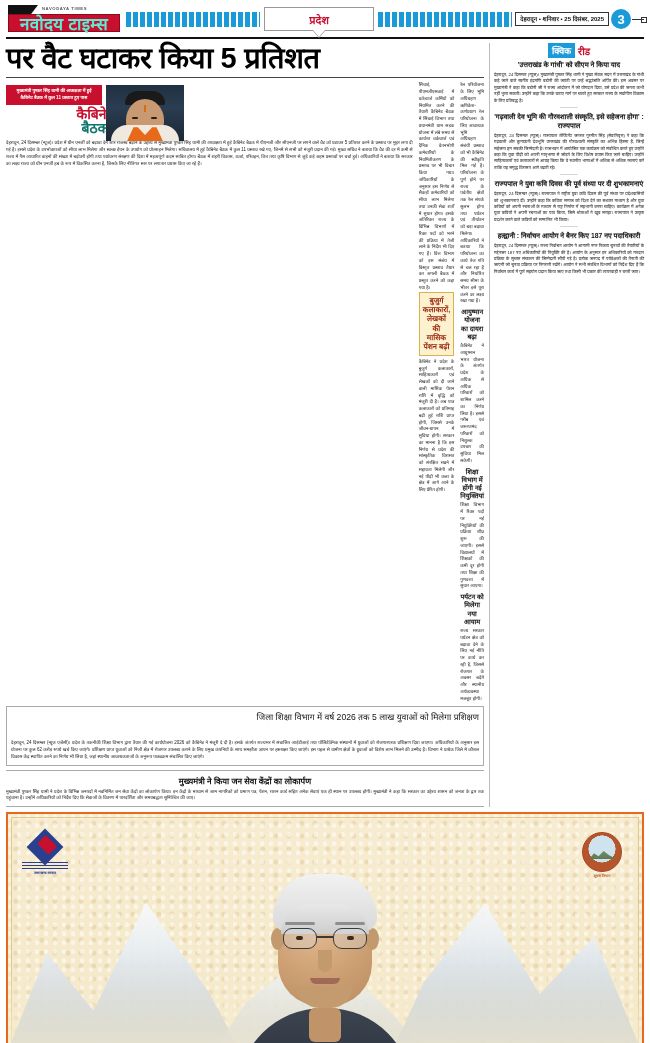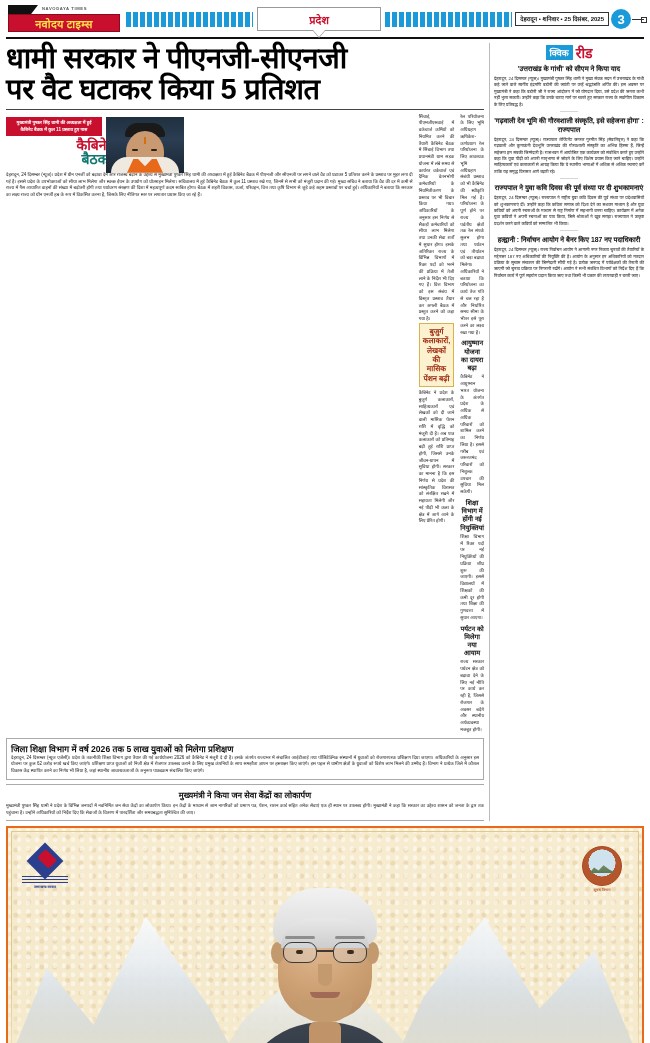--- a/index.html
+++ b/index.html
@@ -21,29 +21,29 @@
   }
   .logo-sub {
     position:absolute; left:36px; top:1px; font-size:4.2px; letter-spacing:.6px;
     color:#555; font-weight:bold;
   }
   .logo-box {
     position:absolute; left:2px; top:9px; width:112px; height:18px;
     background:#c8102e; border:1px solid #8c0a20;
     display:flex; align-items:center; justify-content:center;
   }
-  .logo-text { color:#fde047; font-size:11px; font-weight:bold; letter-spacing:.3px;font-family:Liberation Serif, serif; }
+  .logo-text { color:#5eead4; font-size:17px; font-weight:bold; letter-spacing:.3px; }
 
   .bars { flex: 1 1 auto; height: 16px; position: relative; display:flex; align-items:center; }
   .bars-left, .bars-right {
     height: 15px; flex: 1 1 auto;
     background: repeating-linear-gradient(90deg, #1a9ad9 0px, #1a9ad9 5px, #ffffff 5px, #ffffff 7px);
   }
   .section-tab {
-    flex: 0 0 auto; width: 124px; height: 24px; border:1px solid #999;
+    flex: 0 0 auto; width: 110px; height: 24px; border:1px solid #999;
     background:#fff; display:flex; align-items:center; justify-content:center;
     position:relative; margin:0 4px;
   }
   .section-tab span { font-size: 11px; font-weight: bold; color:#c8102e; }
   .section-tab:after {
     content:""; position:absolute; bottom:-7px; left:50%; margin-left:-6px;
     width:0;height:0;border-left:6px solid transparent;border-right:6px solid transparent;
     border-top:7px solid #fff; filter: drop-shadow(0 1px 0 #999);
   }
   .dateline {
@@ -120,32 +120,32 @@
   .mini-head {
     font-size:6.6px; font-weight:bold; color:#111; text-align:center;
     line-height:1.25; margin:3px 0 2px;
   }
 
   
   .wide-box {
     border:1px solid #aaa; padding:4px; margin-top:4px;
   }
   .wide-box .wh {
-    font-size:8.6px; font-weight:bold; text-align:left; color:#111; margin-bottom:0;
+    font-size:8.6px; font-weight:normal; text-align:right; color:#111; margin-bottom:17px;
   }
 
   .wide-box2 { border-top:1px solid #aaa; border-bottom:1px solid #aaa; padding:4px 0; margin-top:4px; }
   .wide-box2 .wh { font-size:8.2px; font-weight:bold; text-align:center; color:#111; margin-bottom:3px; }
 
   
   .quick-head {
     text-align:center; margin-bottom:3px; display:flex; align-items:center; justify-content:center; gap:3px;
   }
   .quick-head .q1 { background:#1a9ad9; color:#fff; font-size:9px; font-weight:bold; padding:1px 4px; }
-  .quick-head .q2 { color:#c8102e; font-size:14px; font-weight:bold; }
+  .quick-head .q2 { color:#c8102e; font-size:10px; font-weight:bold; }
   .qs-title { font-size:6.8px; font-weight:bold; text-align:center; line-height:1.3; margin:3px 0 2px; color:#111; }
   .qs-body { font-size:4.3px; line-height:1.5; text-align:justify; color:#222; }
   .qs-dash { text-align:center; color:#999; font-size:6px; line-height:1; }
 
   
   .ad {
     margin-top:5px; height:480px; position:relative; overflow:hidden;
     border:2px solid #e8691a;
     background:
       radial-gradient(circle at 20% 30%, rgba(255,255,255,.5) 0 2px, transparent 3px),
@@ -257,21 +257,20 @@
     <div class="tail"></div>
   </div>
 
   <div class="rule-thick"></div>
 
   <div class="content">
 
     <div class="left-zone">
 
       <div class="headline">
-        <div>धामी सरकार ने पीएनजी-सीएनजी</div>
         <div>पर वैट घटाकर किया 5 प्रतिशत</div>
       </div>
       <div class="hl-rule"></div>
 
       <div class="subhead-row">
         <div>
 
           <div class="cab-block">
             <div class="cab-redbox">मुख्यमंत्री पुष्कर सिंह धामी की अध्यक्षता में हुई कैबिनेट बैठक में कुल 11 प्रस्ताव हुए पास</div>
             <div class="cab-photo">

